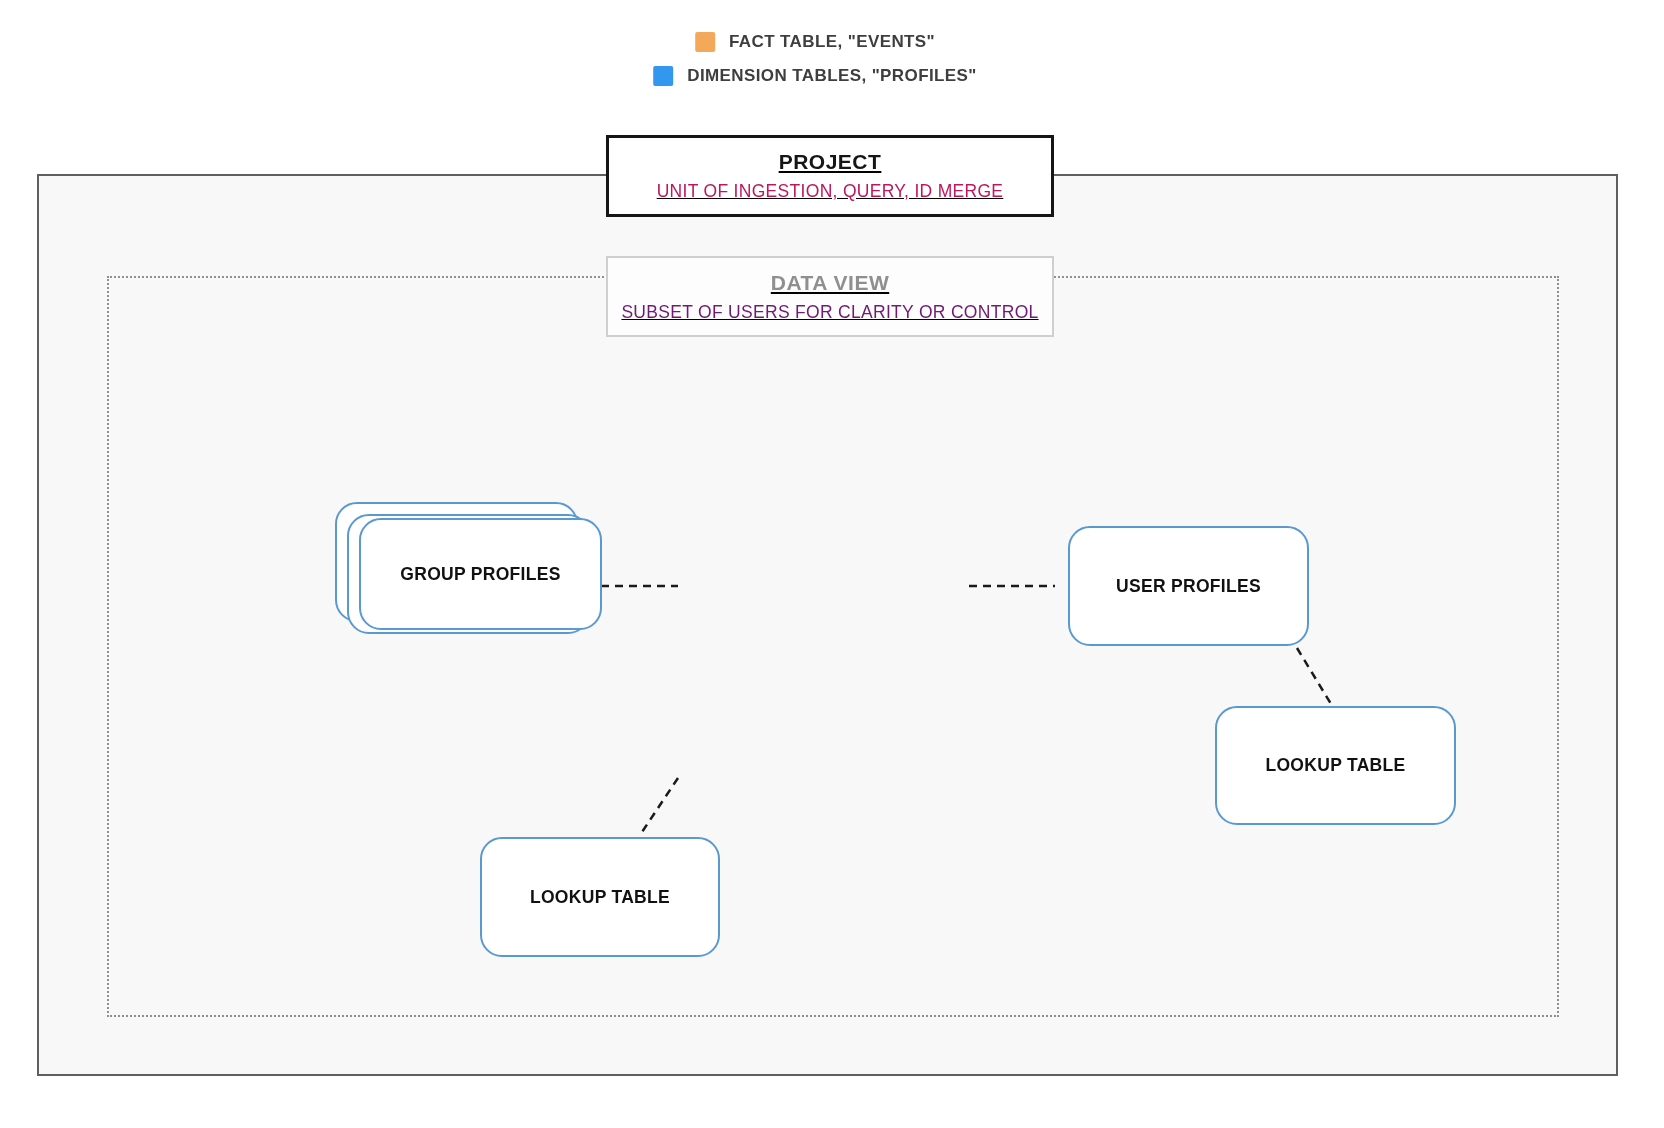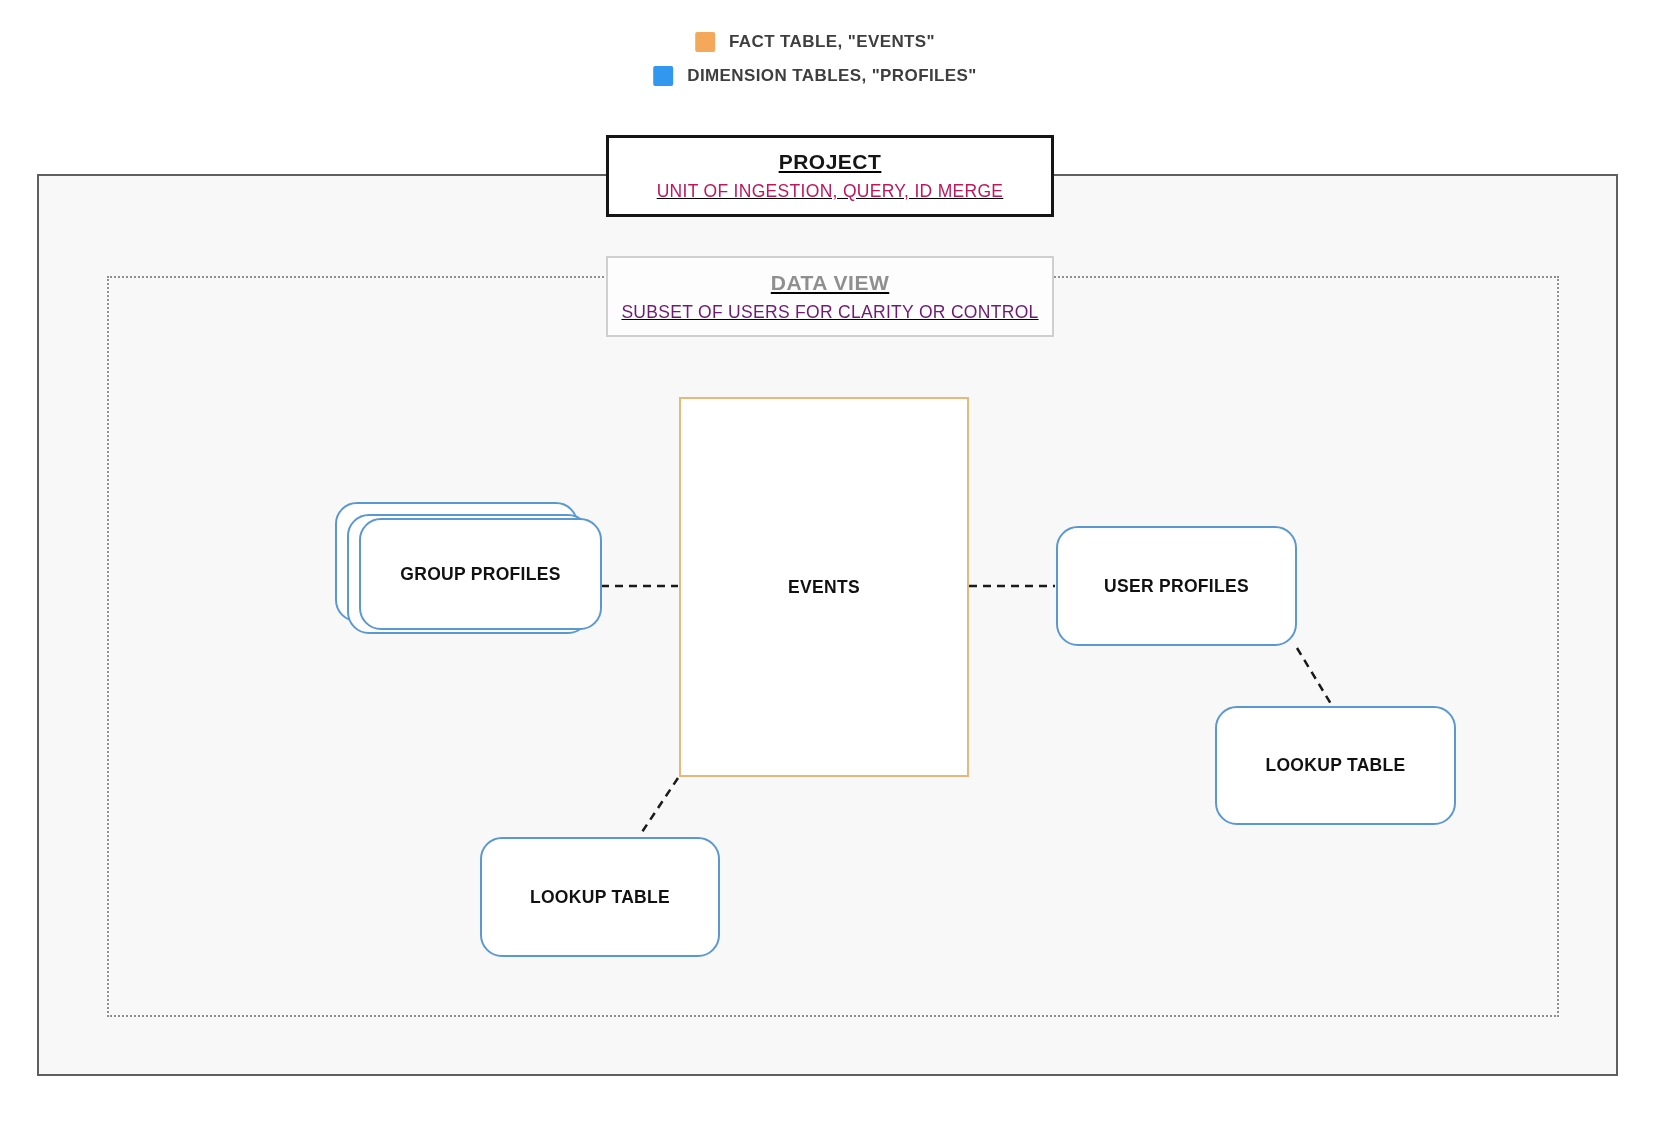--- a/index.html
+++ b/index.html
@@ -119,29 +119,26 @@
   <svg class="connectors" viewBox="0 0 1664 1128" xmlns="http://www.w3.org/2000/svg">
     <line x1="601" y1="586" x2="678" y2="586" stroke-dasharray="8 6"></line>
     <line x1="969" y1="586" x2="1055" y2="586" stroke-dasharray="8 6"></line>
     <line x1="1297" y1="648" x2="1331" y2="704" stroke-dasharray="8 6"></line>
     <line x1="678" y1="778" x2="640" y2="835" stroke-dasharray="8 6"></line>
   </svg>
 
   <div class="ghost-card ghost-2"></div>
   <div class="ghost-card ghost-1"></div>
 
-  <div class="node node-fact" style="border-color: rgb(235, 182, 121);">
-    <span>EVENTS</span>
-  </div>
 
   <div class="node node-dim node-group" style="border-color: rgb(90, 152, 210);">
     <span>GROUP PROFILES</span>
   </div>
 
-  <div class="node node-dim node-user" style="border-color: rgb(90, 152, 210);">
+  <div class="node node-dim node-user" style="border-color: rgb(90, 152, 210); margin-left: 12px;">
     <span>USER PROFILES</span>
   </div>
 
   <div class="node node-dim node-lookup-right" style="border-color: rgb(90, 152, 210);">
     <span>LOOKUP TABLE</span>
   </div>
 
   <div class="node node-dim node-lookup-bottom" style="border-color: rgb(90, 152, 210);">
     <span>LOOKUP TABLE</span>
   </div>

